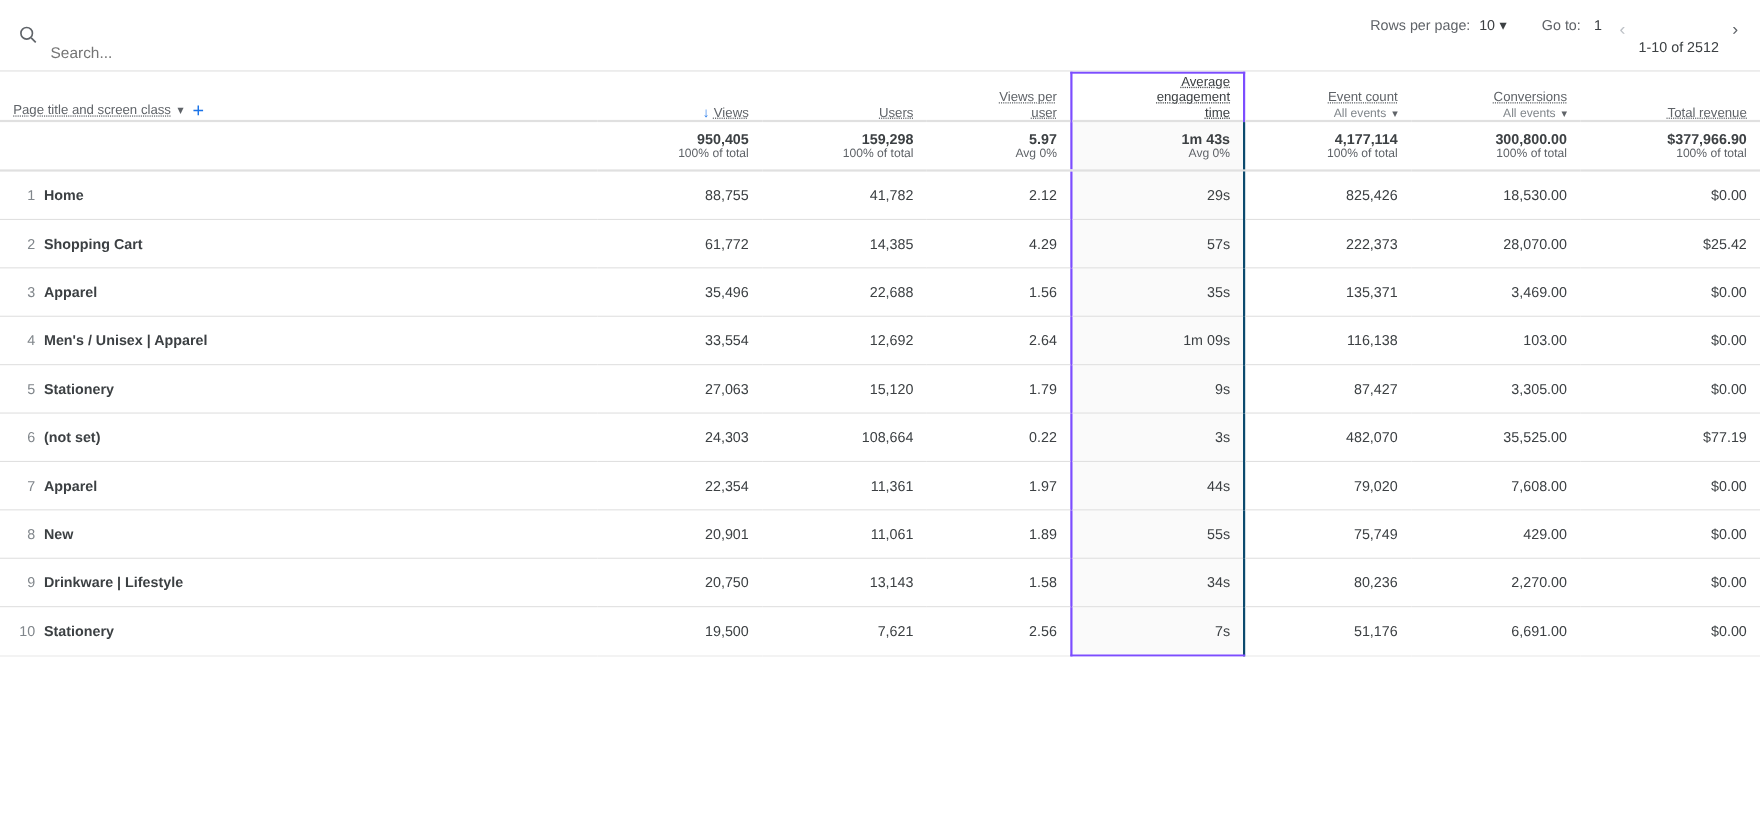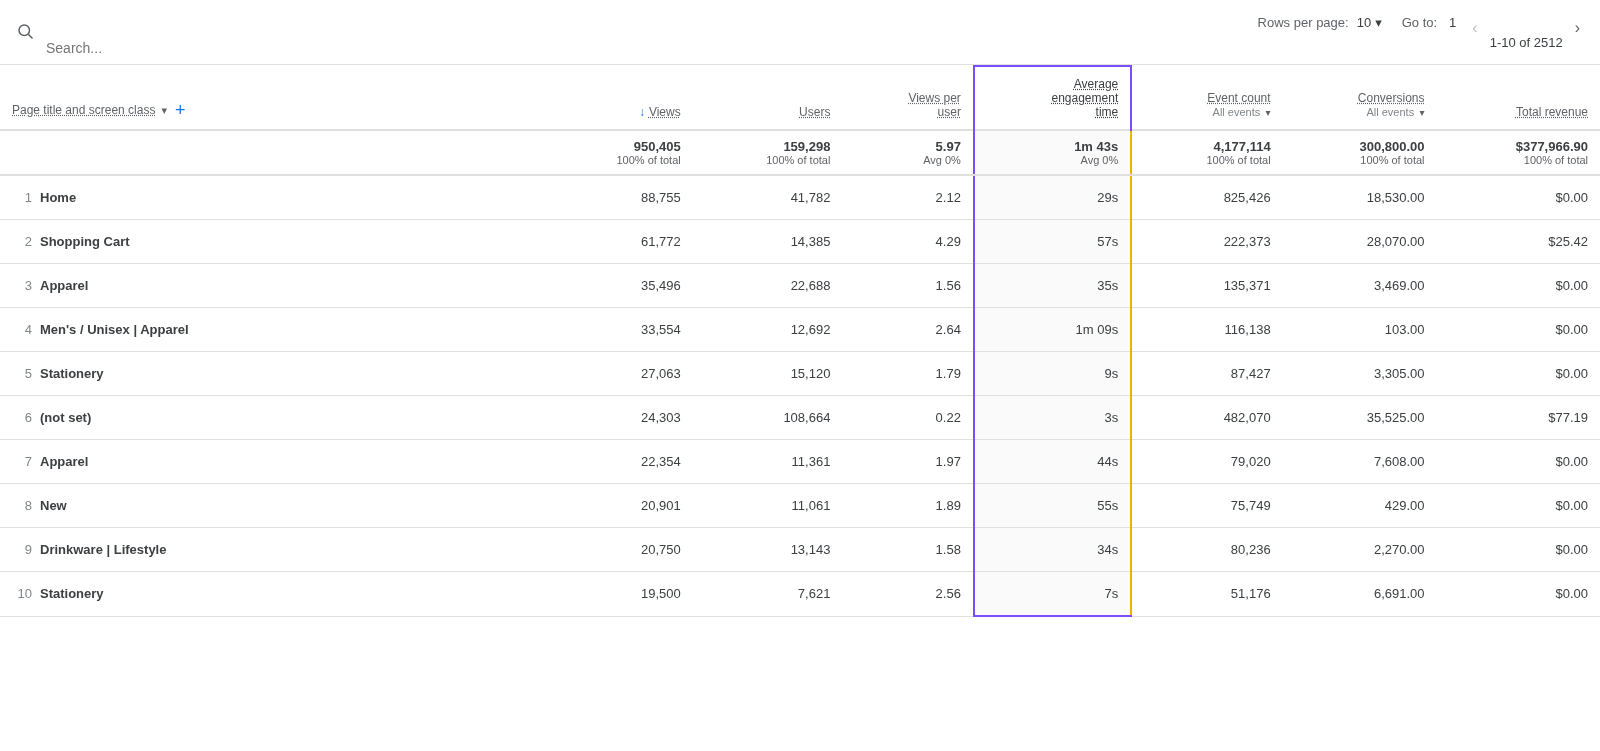--- a/index.html
+++ b/index.html
@@ -43,21 +43,21 @@
 
     .rows-per-page-label { color: #5f6368; }
 
     .rows-select {
       display: flex;
       align-items: center;
       gap: 4px;
       cursor: pointer;
     }
 
-    .goto-label { color: #5f6368; margin-left: 12px; }
+    .goto-label { color: #5f6368; margin-left: 24px; }
 
     .goto-value { margin: 0 4px; }
 
     .nav-btn {
       background: none;
       border: none;
       cursor: pointer;
       color: #5f6368;
       font-size: 16px;
       padding: 4px;
@@ -74,21 +74,21 @@
     table {
       width: 100%;
       border-collapse: collapse;
     }
 
     thead tr {
       border-bottom: 2px solid #e0e0e0;
     }
 
     thead th {
-      padding: 10px 12px;
+      padding: 0 12px;
       text-align: right;
       font-weight: 500;
       color: #5f6368;
       vertical-align: bottom;
       font-size: 12px;
       white-space: nowrap;
       border-bottom: 1px solid #e0e0e0;
       cursor: pointer;
     }
 
@@ -122,21 +122,21 @@
     
     thead th.highlighted {
       border: 2px solid #7c4dff;
       border-bottom: none;
       background: #fff;
       color: #3c4043;
     }
 
     td.highlighted {
       border-left: 2px solid #7c4dff;
-      border-right: 2px solid #eab308;
+      border-right: 2px solid #0c4a6e;
       background: #fafafa;
     }
 
     tr.last-data-row td.highlighted {
       border-bottom: 2px solid #7c4dff;
     }
 
     
     .summary-row td {
       padding: 8px 12px;

